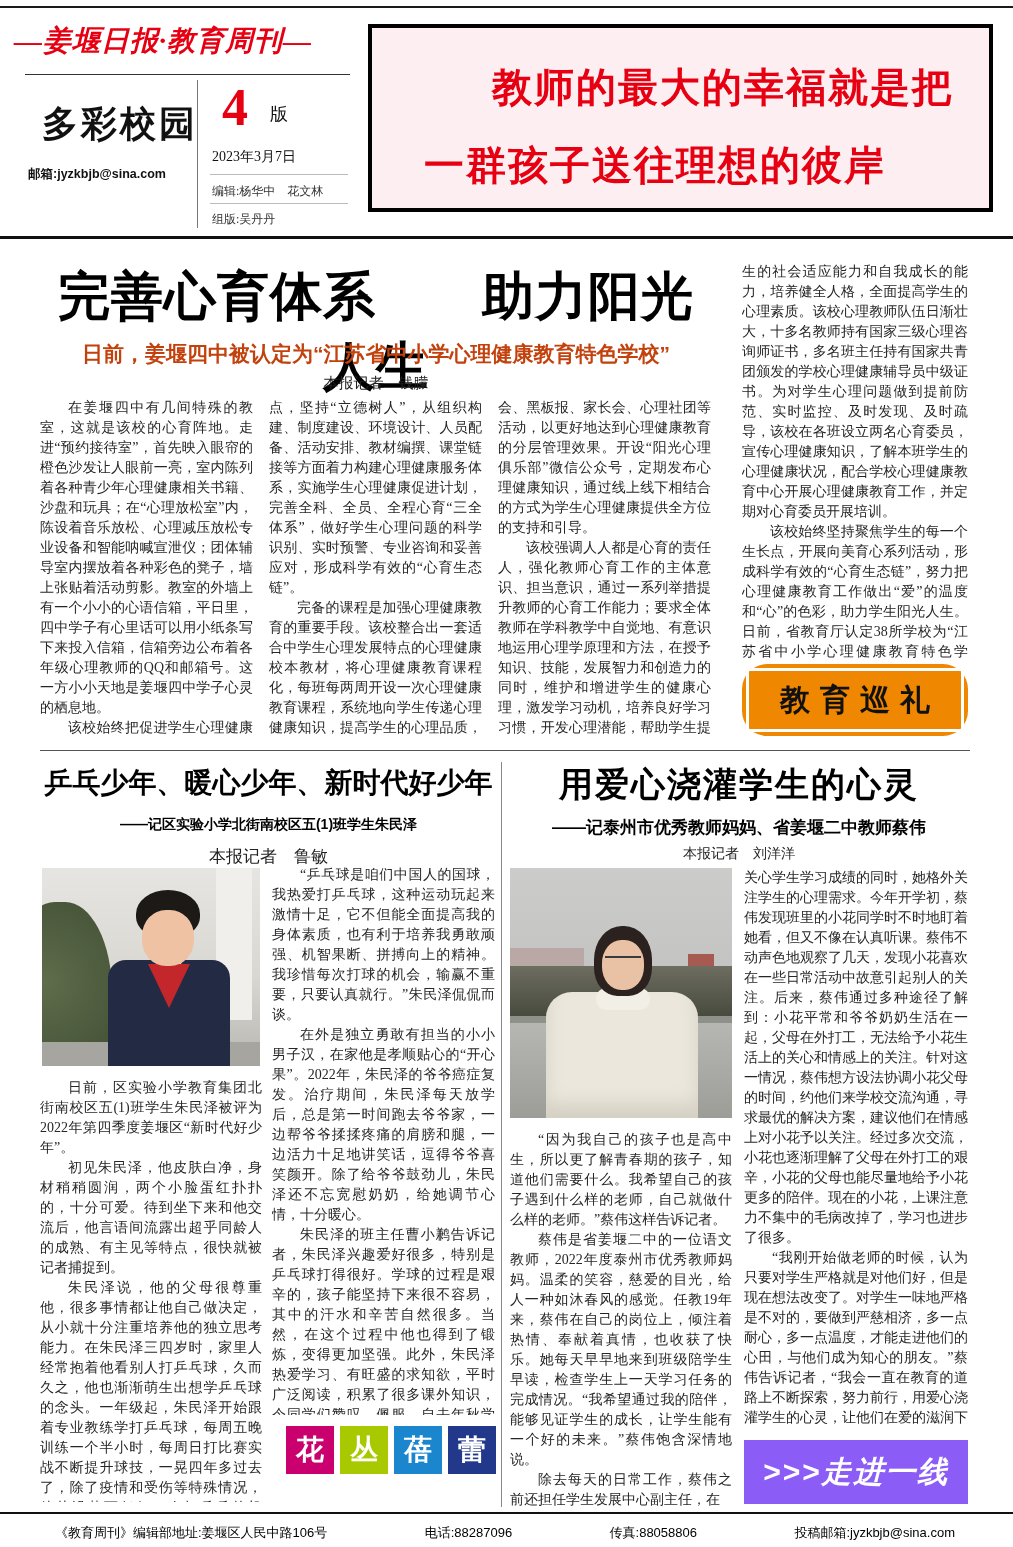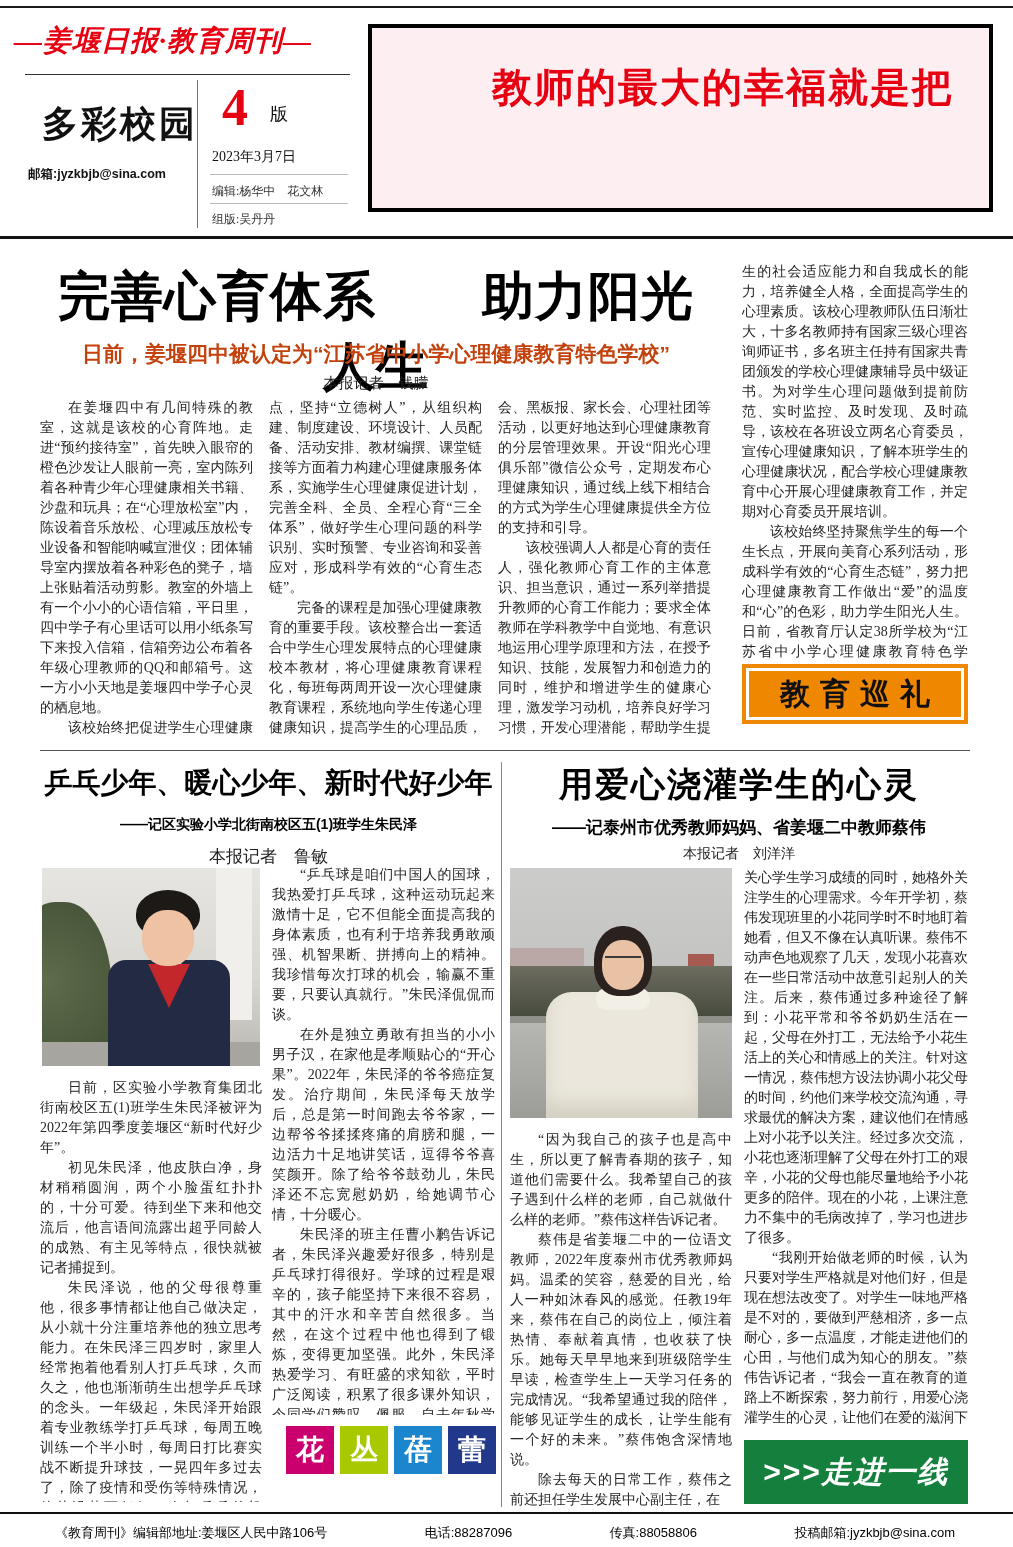--- a/index.html
+++ b/index.html
@@ -38,21 +38,21 @@
   .a1-subhead{left:40px;top:340px;width:672px;text-align:center;font-size:21px;font-weight:bold;
               color:#c2410c;font-family:"Liberation Sans","DejaVu Sans",sans-serif;}
   .a1-byline{left:40px;top:374px;width:672px;text-align:center;font-size:15px;color:#222;}
   .cols p{margin:0;text-align:justify;}
   .ind{text-indent:2em;}
   .bodycol{font-size:14px;line-height:20px;overflow:hidden;color:#262626;}
   .a1c1{left:40px;top:398px;width:213px;height:340px;}
   .a1c2{left:269px;top:398px;width:213px;height:340px;}
   .a1c3{left:498px;top:398px;width:213px;height:340px;}
   .a1c4{left:742px;top:262px;width:226px;height:396px;}
-  .edu-badge{left:742px;top:664px;width:226px;height:60px;background:#f08700;padding:4px;box-sizing:border-box;}
+  .edu-badge{left:742px;top:664px;width:226px;height:72px;background:#f08700;padding:4px;box-sizing:border-box;border-radius:25px;}
   .edu-badge-inner{border:3px solid #ffffff;height:100%;box-sizing:border-box;display:flex;
                    align-items:center;justify-content:center;font-size:30px;font-weight:900;color:#111;
                    letter-spacing:10px;font-family:"Liberation Serif",serif;text-indent:10px;}
   .section-divider{left:40px;top:750px;width:930px;height:1px;background:#555;}
   .mid-vdiv{left:501px;top:762px;width:1px;height:745px;background:#888;}
   
   .lh{text-align:center;font-weight:900;color:#000;font-family:"Liberation Sans","DejaVu Sans",sans-serif;}
   .a2-headline{left:40px;top:764px;width:457px;font-size:28px;letter-spacing:0px;}
   .a2-subhead{left:40px;top:816px;width:457px;font-size:14px;font-weight:bold;}
   .a2-byline{left:40px;top:845px;width:457px;text-align:center;font-size:17px;}
@@ -92,21 +92,21 @@
   .pw-face{position:absolute;left:92px;top:72px;width:42px;height:50px;background:#e9c2a6;border-radius:46%;}
   .pw-glasses{position:absolute;left:95px;top:88px;width:36px;height:9px;border-top:2px solid #3a3a3a;}
   .pw-coat{position:absolute;left:36px;top:124px;width:152px;height:126px;background:#ebe7dc;
            border-radius:26px 26px 0 0;box-shadow:inset 0 -14px 18px #d4d0c4;}
   .pw-collar{position:absolute;left:86px;top:120px;width:54px;height:22px;background:#f2efe6;border-radius:10px;}
   
   .fboxes{left:286px;top:1426px;width:210px;height:62px;display:flex;gap:6px;}
   .fbox{width:48px;height:48px;display:flex;align-items:center;justify-content:center;color:#fff;
         font-size:28px;font-weight:900;font-family:"Liberation Sans",sans-serif;}
   
-  .front-badge{left:744px;top:1440px;width:224px;height:64px;background:#15803d;display:flex;
+  .front-badge{left:744px;top:1440px;width:224px;height:64px;background:#8b5cf6;display:flex;
                align-items:center;justify-content:center;}
   .front-badge span{color:#fff;font-size:30px;font-weight:900;font-style:italic;
                     font-family:"Liberation Sans",sans-serif;letter-spacing:2px;}
   
   .footer-rule{left:0;top:1512px;width:1013px;height:2px;background:#111;}
   .footer{left:55px;top:1524px;width:900px;display:flex;justify-content:space-between;
           font-size:13px;color:#000000;font-family:"Liberation Sans",sans-serif;}
 </style>
 </head>
 <body>
@@ -124,20 +124,21 @@
   <div class="abs pagenum">4</div>
   <div class="abs pageunit">版</div>
   <div class="abs issue-date">2023年3月7日</div>
   <div class="abs hdr-line1"></div>
   <div class="abs editors">编辑:杨华中　花文林</div>
   <div class="abs hdr-line2"></div>
   <div class="abs composer">组版:吴丹丹</div>
 
   <div class="abs banner">
     <div class="l1">教师的最大的幸福就是把</div>
+    <div class="l2">一群孩子送往理想的彼岸</div>
   </div>
 
   <div class="abs header-rule"></div>
 
   <div class="abs a1-headline">完善心育体系　　助力阳光人生</div>
   <div class="abs a1-subhead">日前，姜堰四中被认定为“江苏省中小学心理健康教育特色学校”</div>
   <div class="abs a1-byline">本报记者　钱朦</div>
 
   <div class="abs bodycol cols a1c1">
       <p class="ind">在姜堰四中有几间特殊的教室，这就是该校的心育阵地。走进“预约接待室”，首先映入眼帘的橙色沙发让人眼前一亮，室内陈列着各种青少年心理健康相关书籍、沙盘和玩具；在“心理放松室”内，陈设着音乐放松、心理减压放松专业设备和智能呐喊宣泄仪；团体辅导室内摆放着各种彩色的凳子，墙上张贴着活动剪影。教室的外墙上有一个小小的心语信箱，平日里，四中学子有心里话可以用小纸条写下来投入信箱，信箱旁边公布着各年级心理教师的QQ和邮箱号。这一方小小天地是姜堰四中学子心灵的栖息地。</p>

